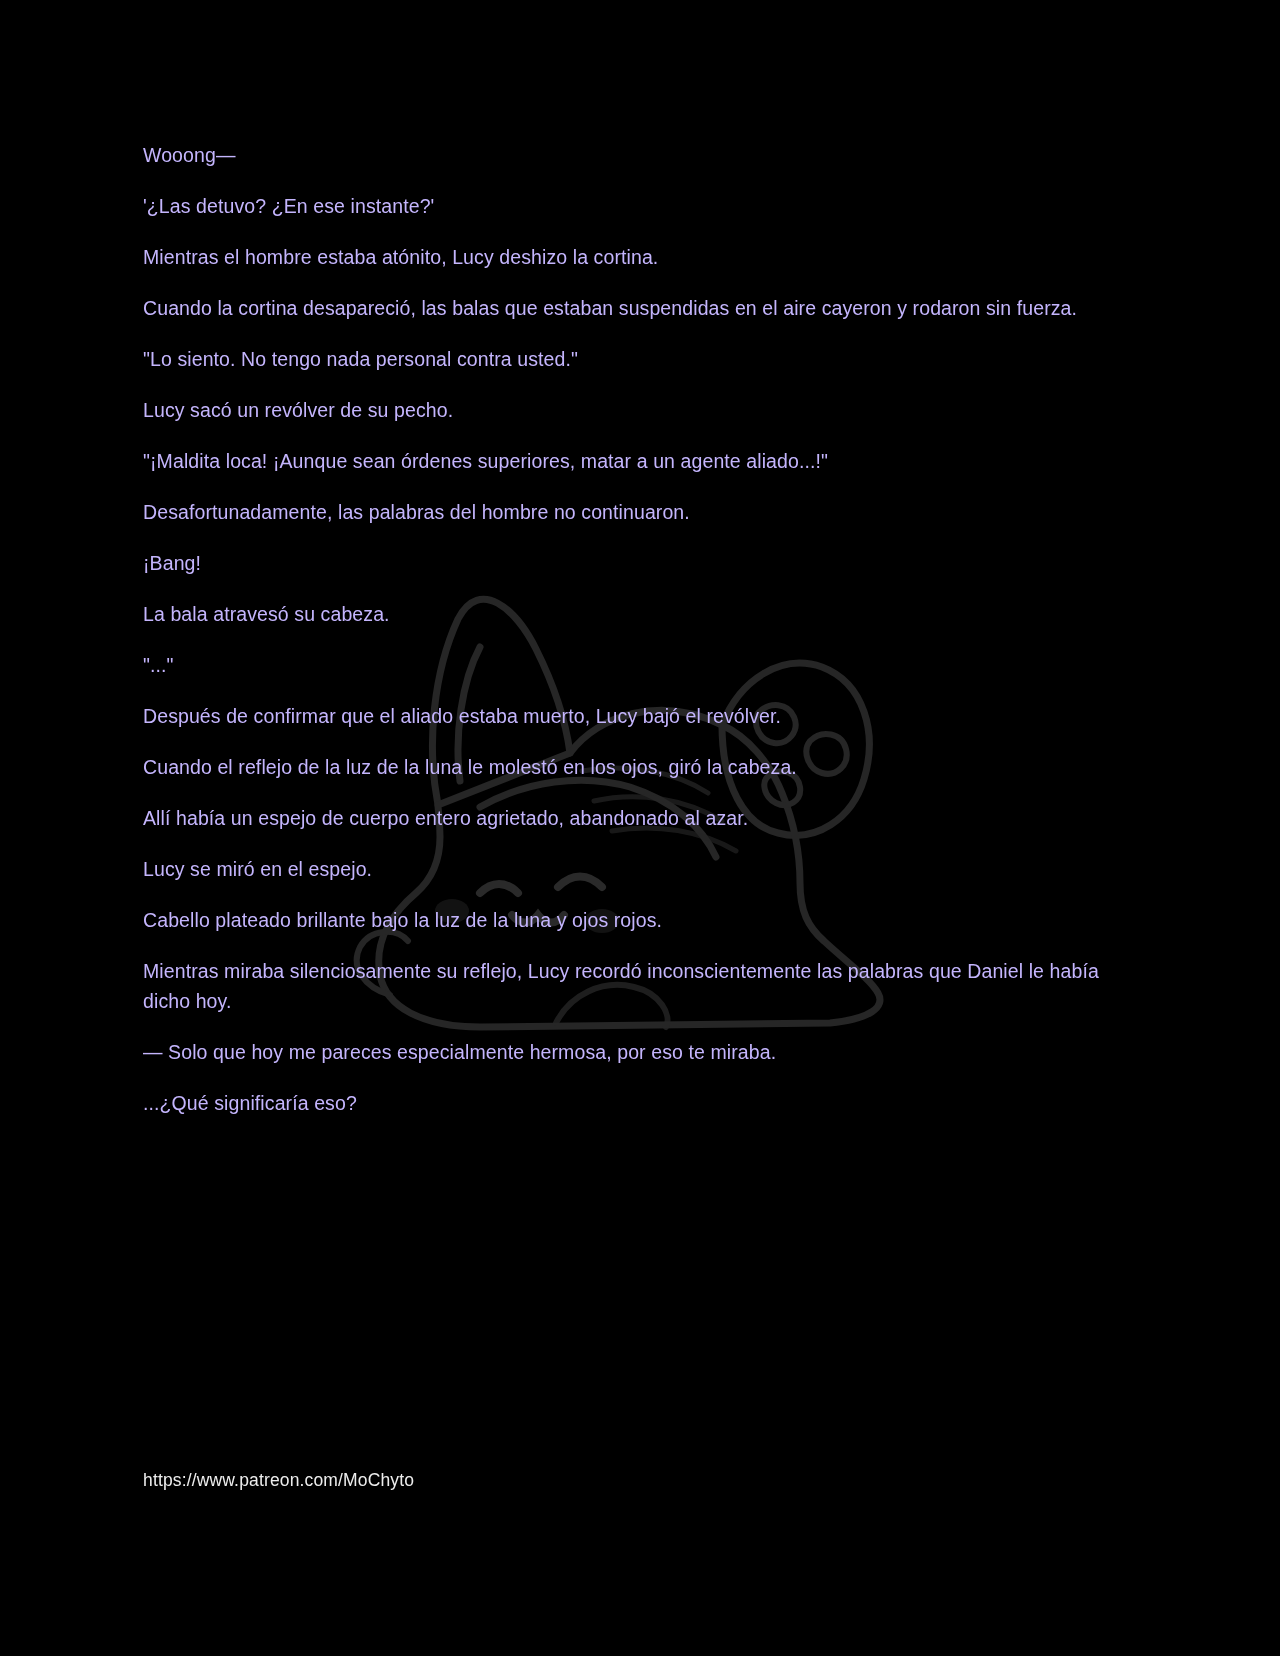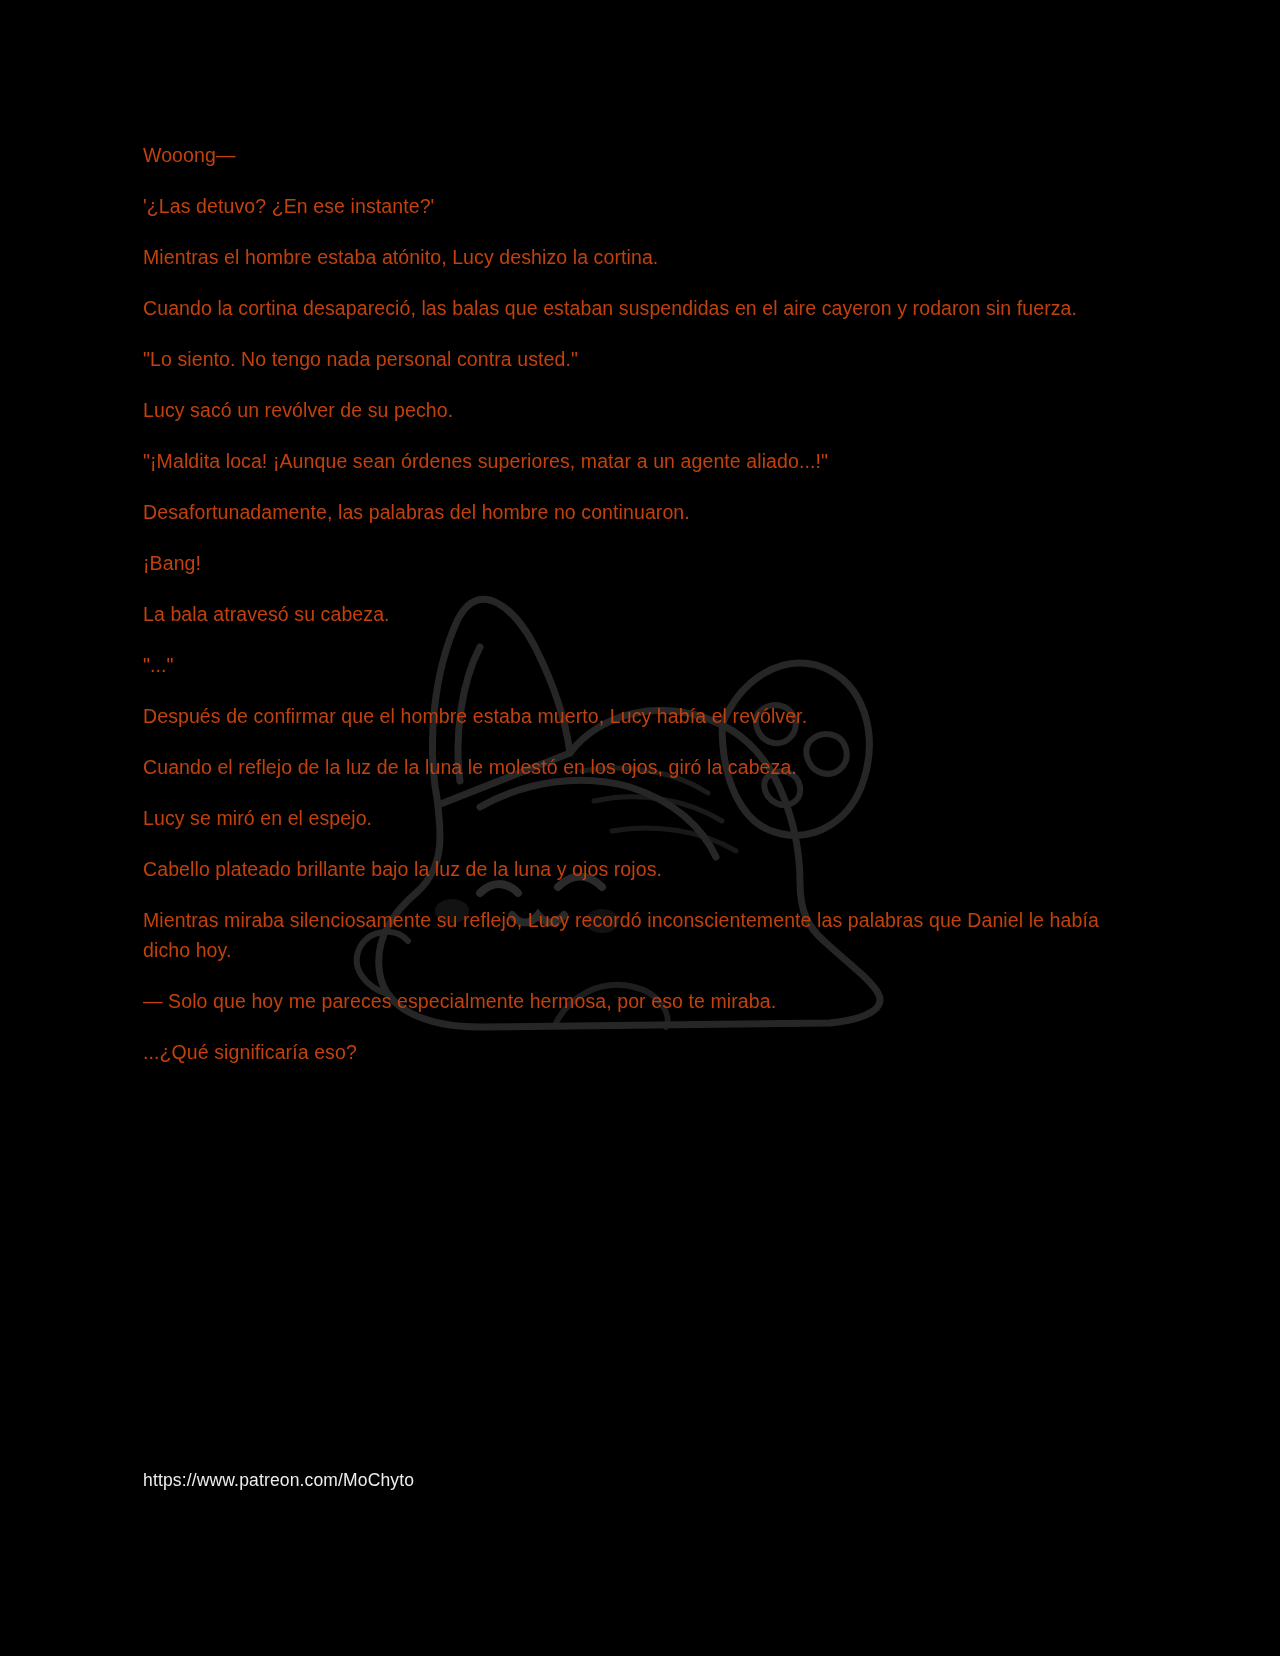--- a/index.html
+++ b/index.html
@@ -37,21 +37,21 @@
   
   #content {
     position: absolute;
     left: 143px;
     top: 140px;
     width: 970px;
     z-index: 2;
   }
 
   .para {
-    color: #c2410c;
+    color: #c4b5fd;
     font-size: 19.5px;
     line-height: 30px;
     margin: 0 0 21px 0;
     letter-spacing: 0.1px;
     font-weight: 400;
     white-space: pre-wrap;
   }
 
   #footer {
     position: absolute;
@@ -125,22 +125,23 @@
     <p class="para">'¿Las detuvo? ¿En ese instante?'</p>
     <p class="para">Mientras el hombre estaba atónito, Lucy deshizo la cortina.</p>
     <p class="para">Cuando la cortina desapareció, las balas que estaban suspendidas en el aire cayeron y rodaron sin fuerza.</p>
     <p class="para">"Lo siento. No tengo nada personal contra usted."</p>
     <p class="para">Lucy sacó un revólver de su pecho.</p>
     <p class="para">"¡Maldita loca! ¡Aunque sean órdenes superiores, matar a un agente aliado...!"</p>
     <p class="para">Desafortunadamente, las palabras del hombre no continuaron.</p>
     <p class="para">¡Bang!</p>
     <p class="para">La bala atravesó su cabeza.</p>
     <p class="para">"..."</p>
-    <p class="para">Después de confirmar que el hombre estaba muerto, Lucy había el revólver.</p>
+    <p class="para">Después de confirmar que el aliado estaba muerto, Lucy bajó el revólver.</p>
     <p class="para">Cuando el reflejo de la luz de la luna le molestó en los ojos, giró la cabeza.</p>
+    <p class="para">Allí había un espejo de cuerpo entero agrietado, abandonado al azar.</p>
     <p class="para">Lucy se miró en el espejo.</p>
     <p class="para">Cabello plateado brillante bajo la luz de la luna y ojos rojos.</p>
     <p class="para">Mientras miraba silenciosamente su reflejo, Lucy recordó inconscientemente las palabras que Daniel le había dicho hoy.</p>
     <p class="para">— Solo que hoy me pareces especialmente hermosa, por eso te miraba.</p>
     <p class="para">...¿Qué significaría eso?</p>
   </div>
 
   <div id="footer">
     <span class="url">https://www.patreon.com/MoChyto</span>
   </div>

